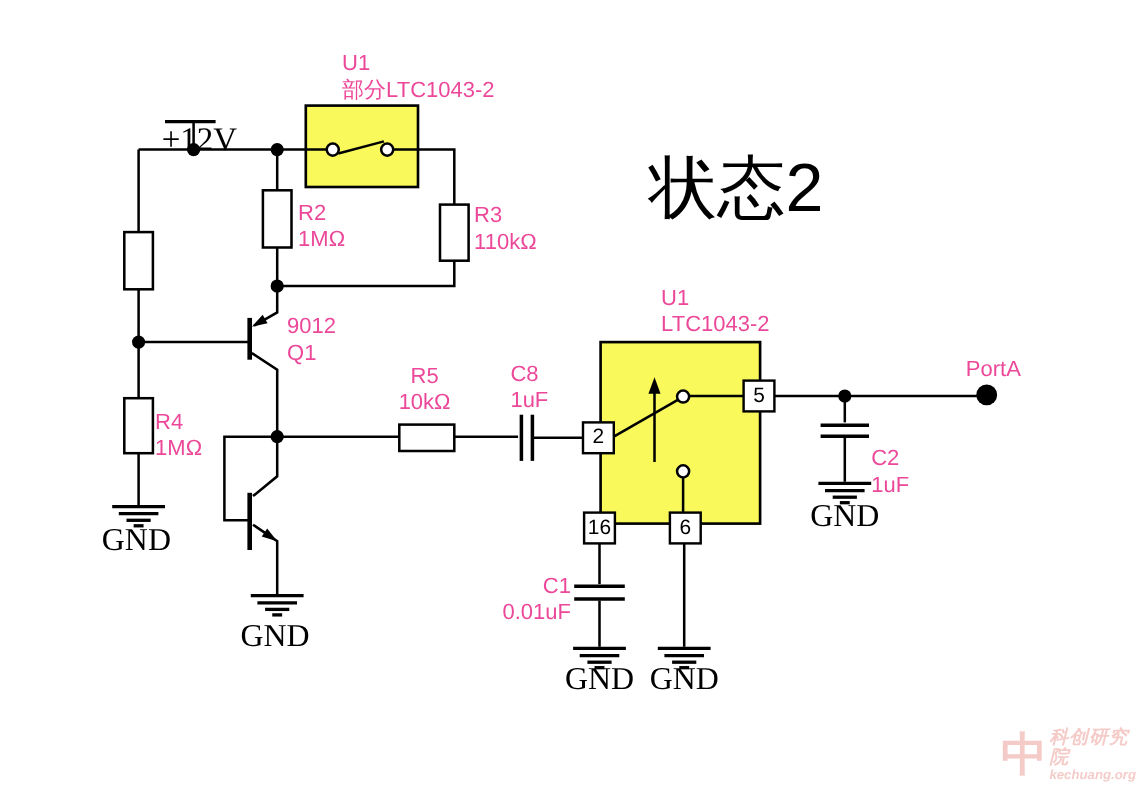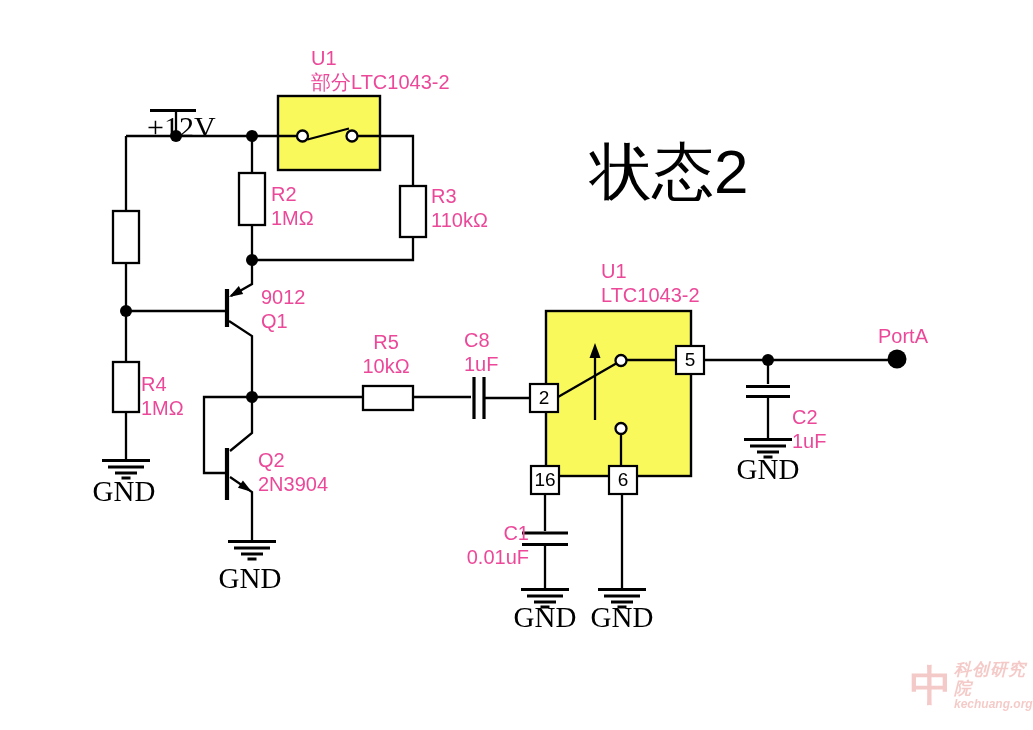--- a/index.html
+++ b/index.html
@@ -166,36 +166,32 @@
   </div>
   <div class="lbl ctr" style="left:354px;top:330px;width:64px;">
     <div>R5</div>
       <div>10kΩ</div>
   </div>
 
   <div class="lbl" style="left:464px;top:328px;">
     <div>C8</div>
       <div>1uF</div>
   </div>
-  <div class="lbl rt" style="left:451px;top:521px;width:78px;">
+  <div class="lbl rt" style="left:441px;top:521px;width:78px;">
     <div>C1</div>
       <div>0.01uF</div>
   </div>
   <div class="lbl" style="left:792px;top:379px;margin-top:26px;">
     <div>C2</div>
       <div>1uF</div>
   </div>
 
   <div class="lbl" style="left:261px;top:285px;">
     <div>9012</div>
       <div>Q1</div>
-  </div>
-  <div class="lbl" style="left:258px;top:448px;">
-    <div>Q2</div>
-      <div>2N3904</div>
   </div>
 
   <div class="lbl" style="left:878px;top:324px;">PortA</div>
 
   <div class="pin" style="left:530px;top:384px;">2</div>
   <div class="pin" style="left:676px;top:346px;">5</div>
   <div class="pin" style="left:531px;top:466px;">16</div>
   <div class="pin" style="left:609px;top:466px;">6</div>
 
   <div class="watermark">

